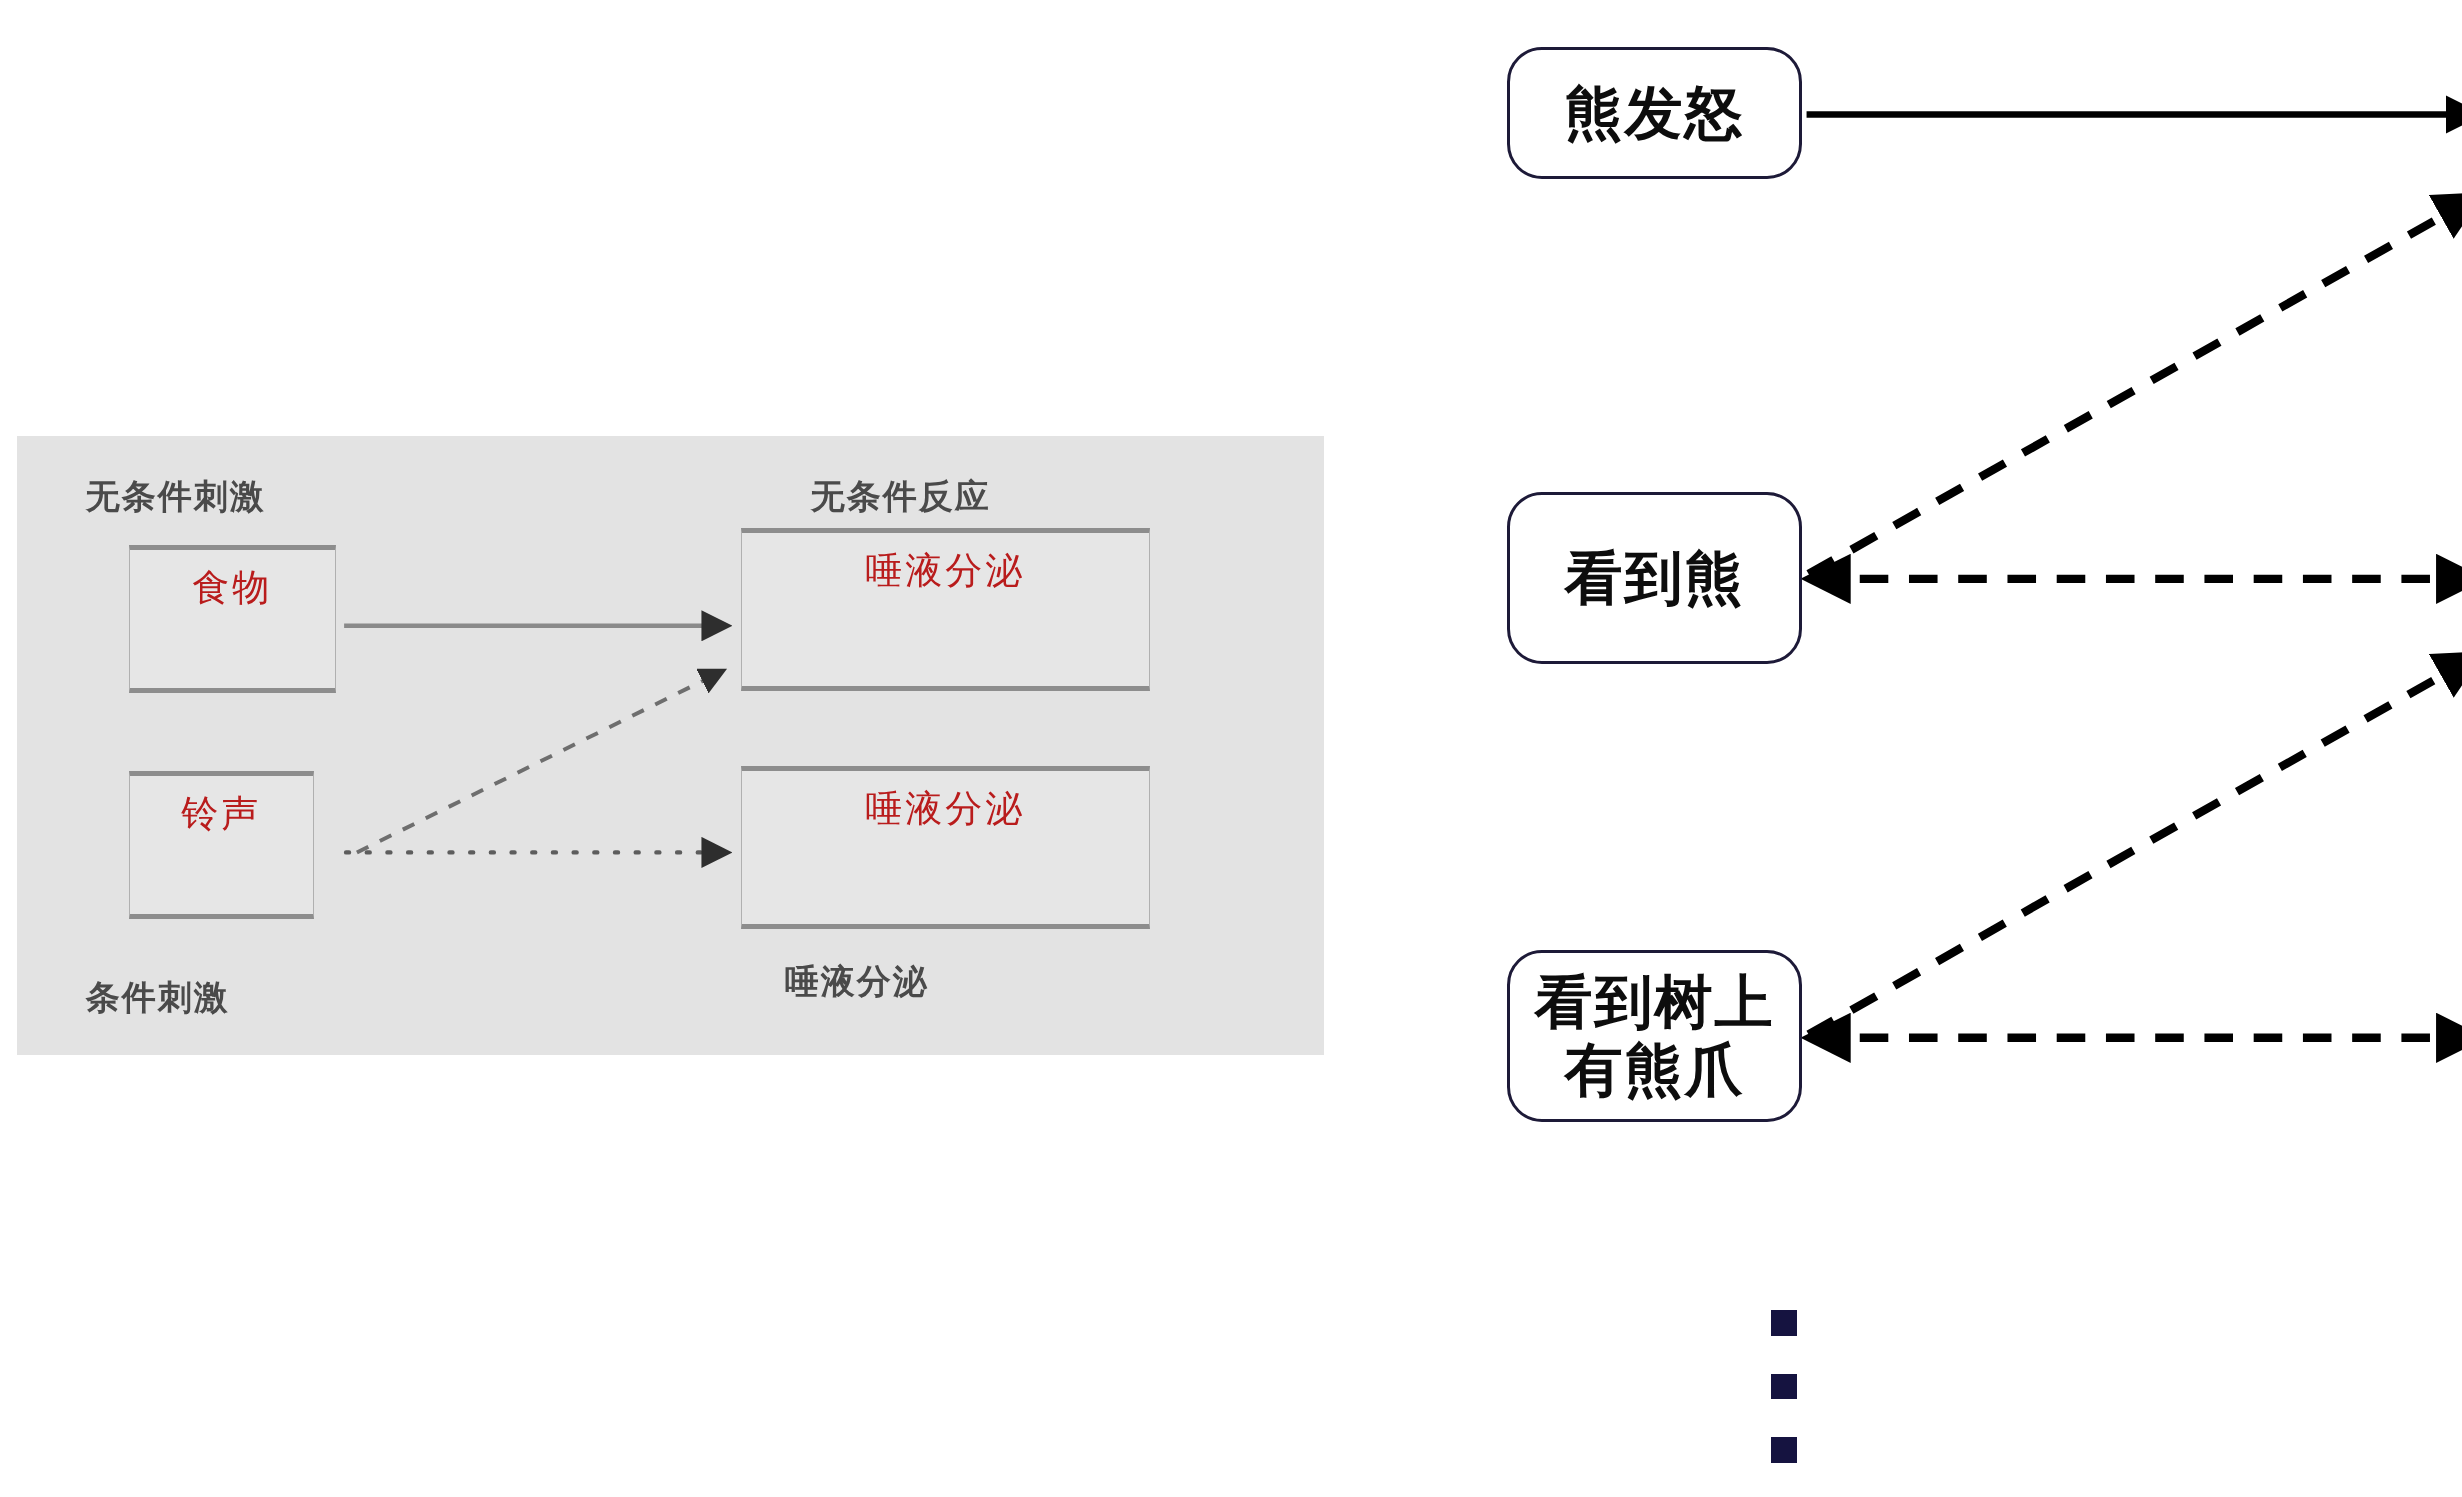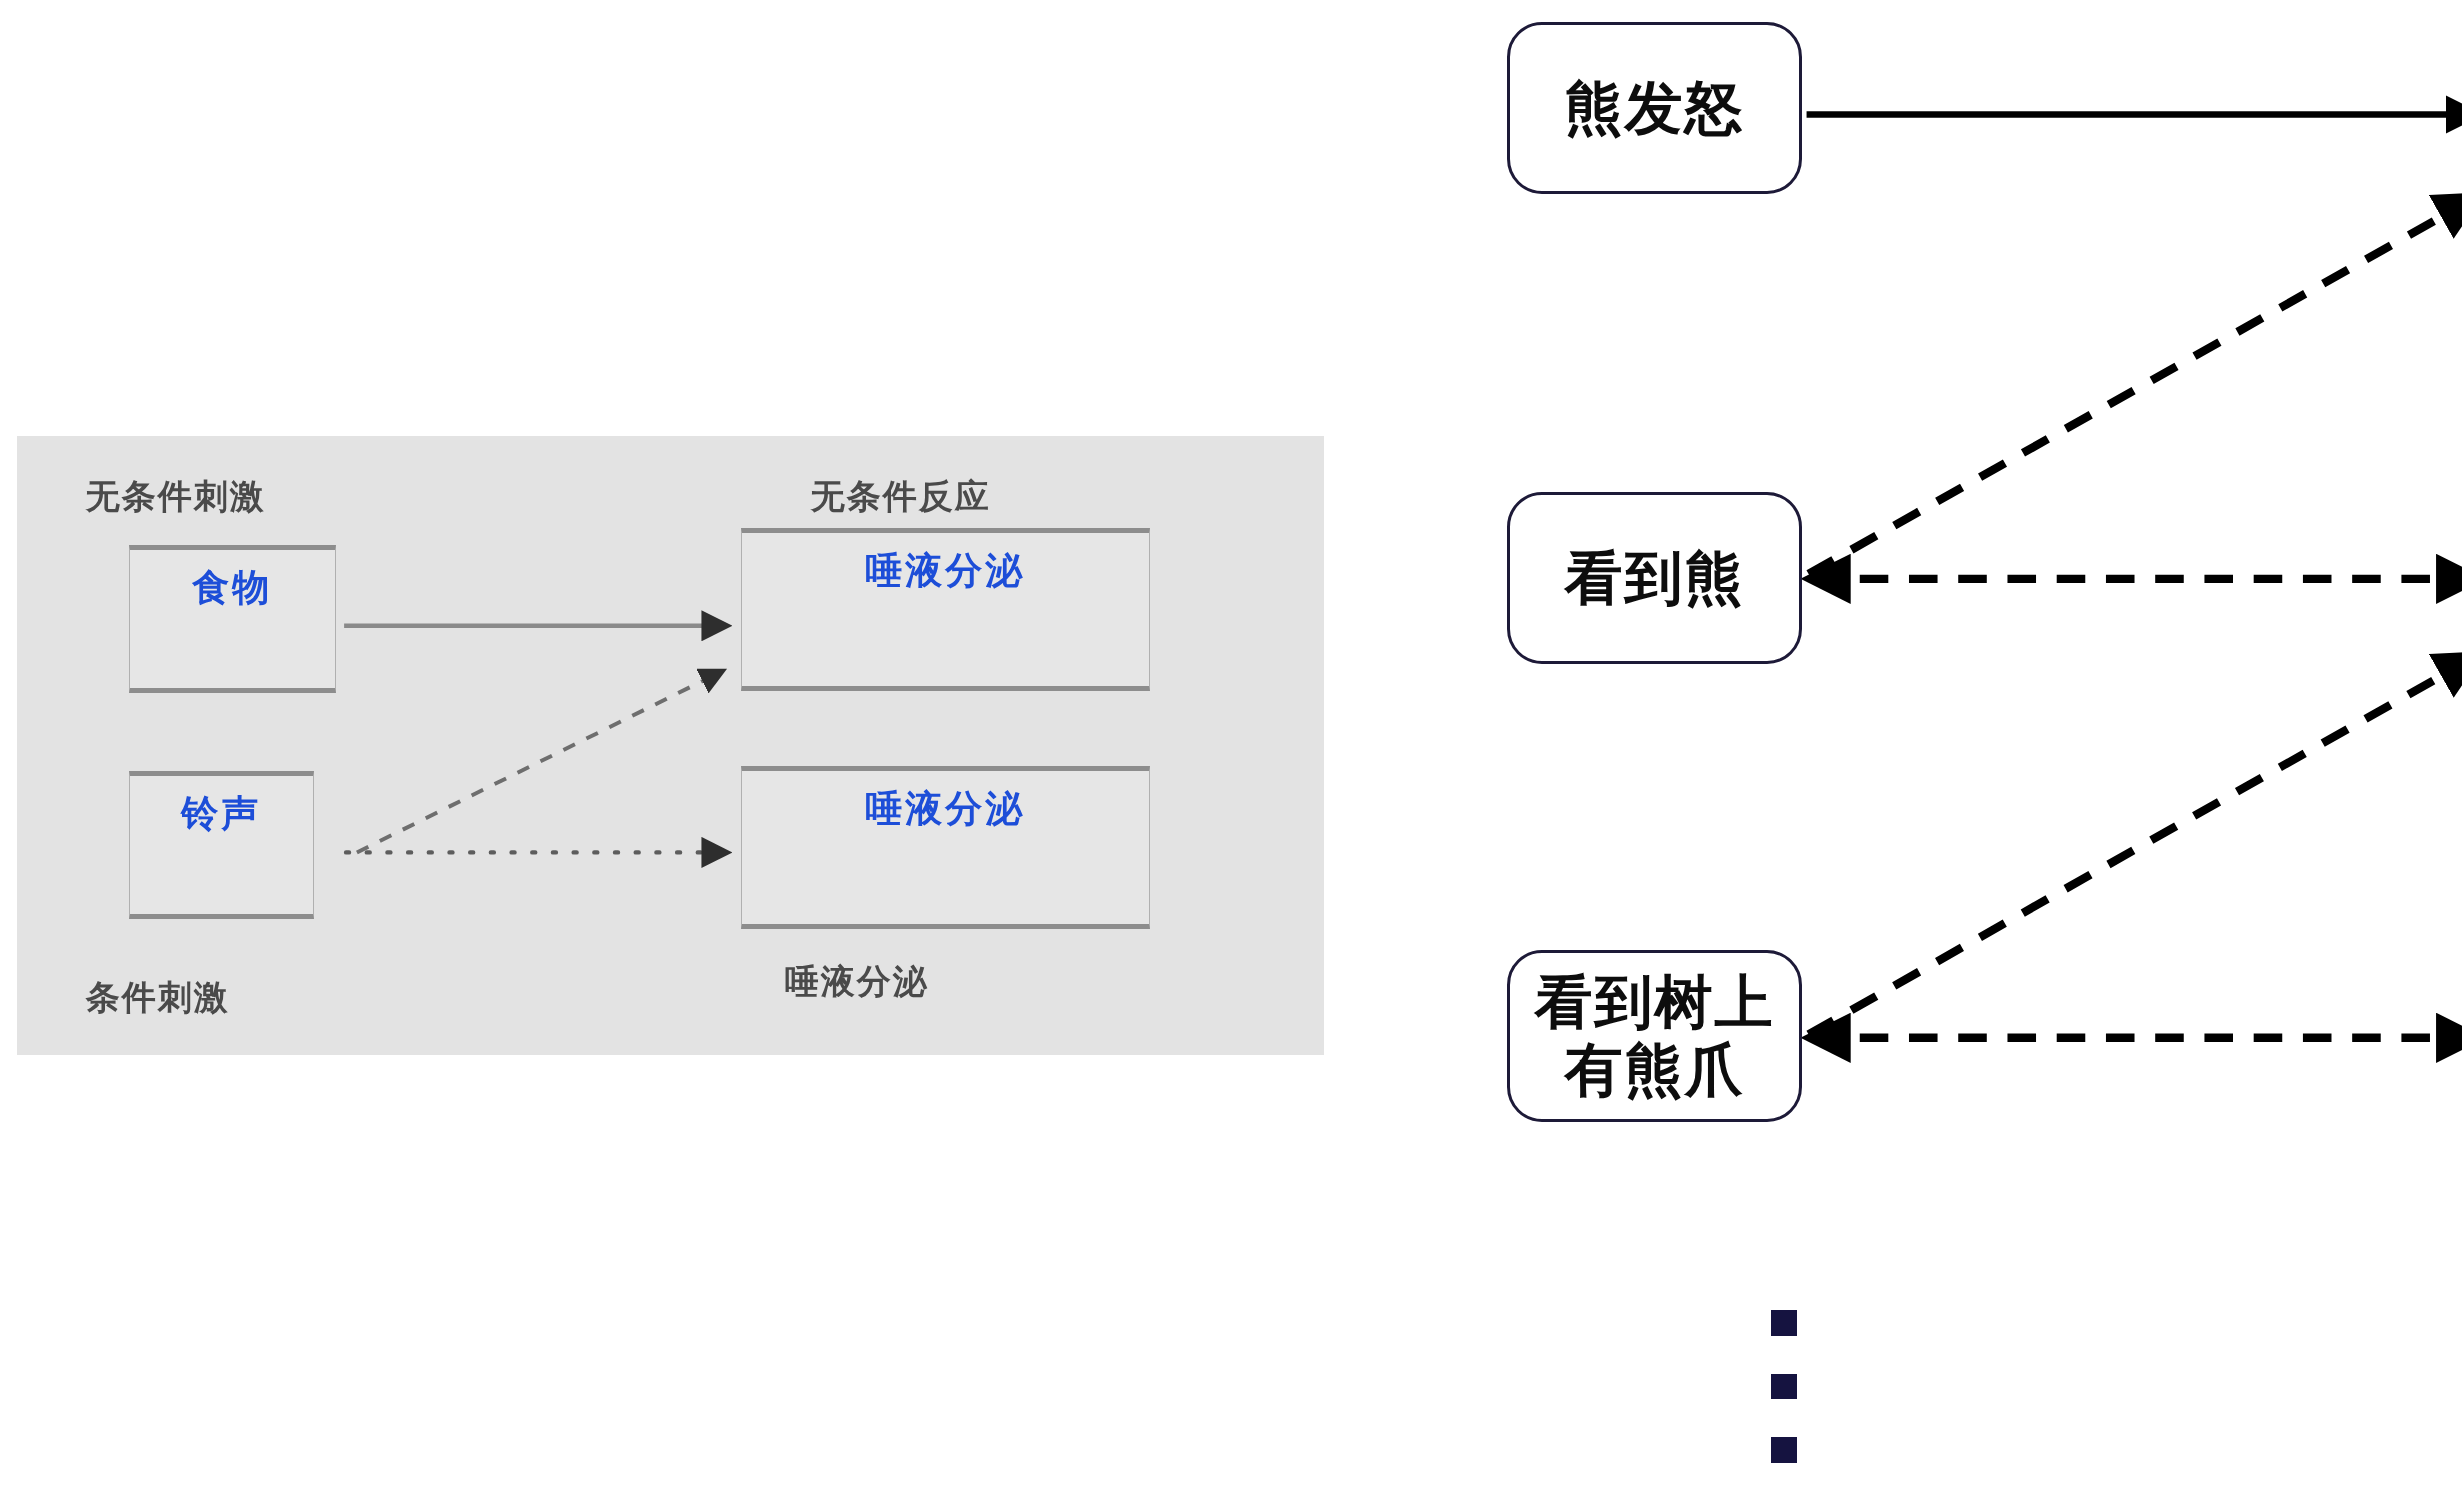--- a/index.html
+++ b/index.html
@@ -26,21 +26,21 @@
 
   .pav-box{
     position:absolute;background:#e6e6e6;
     border:1.5px solid #b0b0b0;
     border-top:5.9px solid #8d8d8d;
     border-bottom:5.9px solid #8d8d8d;
     box-sizing:border-box;
     display:flex;align-items:flex-start;justify-content:center;
   }
   .pav-box span{
-    color:#1d4ed8;font-size:37px;font-weight:700;letter-spacing:3px;
+    color:#b91c1c;font-size:37px;font-weight:400;letter-spacing:3px;
     margin-top:12.8px;white-space:nowrap;
     font-family:"DejaVu Sans","Liberation Sans",sans-serif;
   }
   #pav-box-food     {left:112px; top:109px;  width:207px; height:148px;}
   #pav-box-bell     {left:112px; top:335px;  width:185px; height:148px;}
   #pav-box-saliva-1 {left:724px;top:92px;  width:409px; height:163px;}
   #pav-box-saliva-2 {left:724px;top:330px;  width:409px; height:163px;}
 
   #pavlov-arrows{position:absolute;left:0;top:0;width:1267px;height:619px;}
 
@@ -54,21 +54,21 @@
     text-align:center;
   }
   .rl-box.state { border:3.9px solid #1d1a38; }
 
   .rl-cn{
     font-family:"DejaVu Sans","Liberation Sans",sans-serif;
     font-size:58px;font-weight:700;color:#0d0d0d;letter-spacing:2px;
     line-height:1.18;white-space:pre-line;
   }
 
-  #rl-box-bear-angry {left:54px; top:22px;  width:295px; height:172px;}
+  #rl-box-bear-angry {left:54px; top:47px;  width:295px; height:132px;}
   #rl-box-see-bear   {left:54px; top:492px;width:295px; height:172px;}
   #rl-box-claw       {left:54px; top:950px;width:295px; height:172px;}
 
   #rl-arrows{position:absolute;left:0;top:0;width:1853px;height:1498px;}
 
   .dots-col{position:absolute;display:flex;flex-direction:column;align-items:center;}
   .dots-col .dot{width:25.6px;height:25.6px;margin-bottom:38px;}
   #dots-left  {left:318px; top:1310px;}
   #dots-left  .dot{background:#151340;}
 </style>

